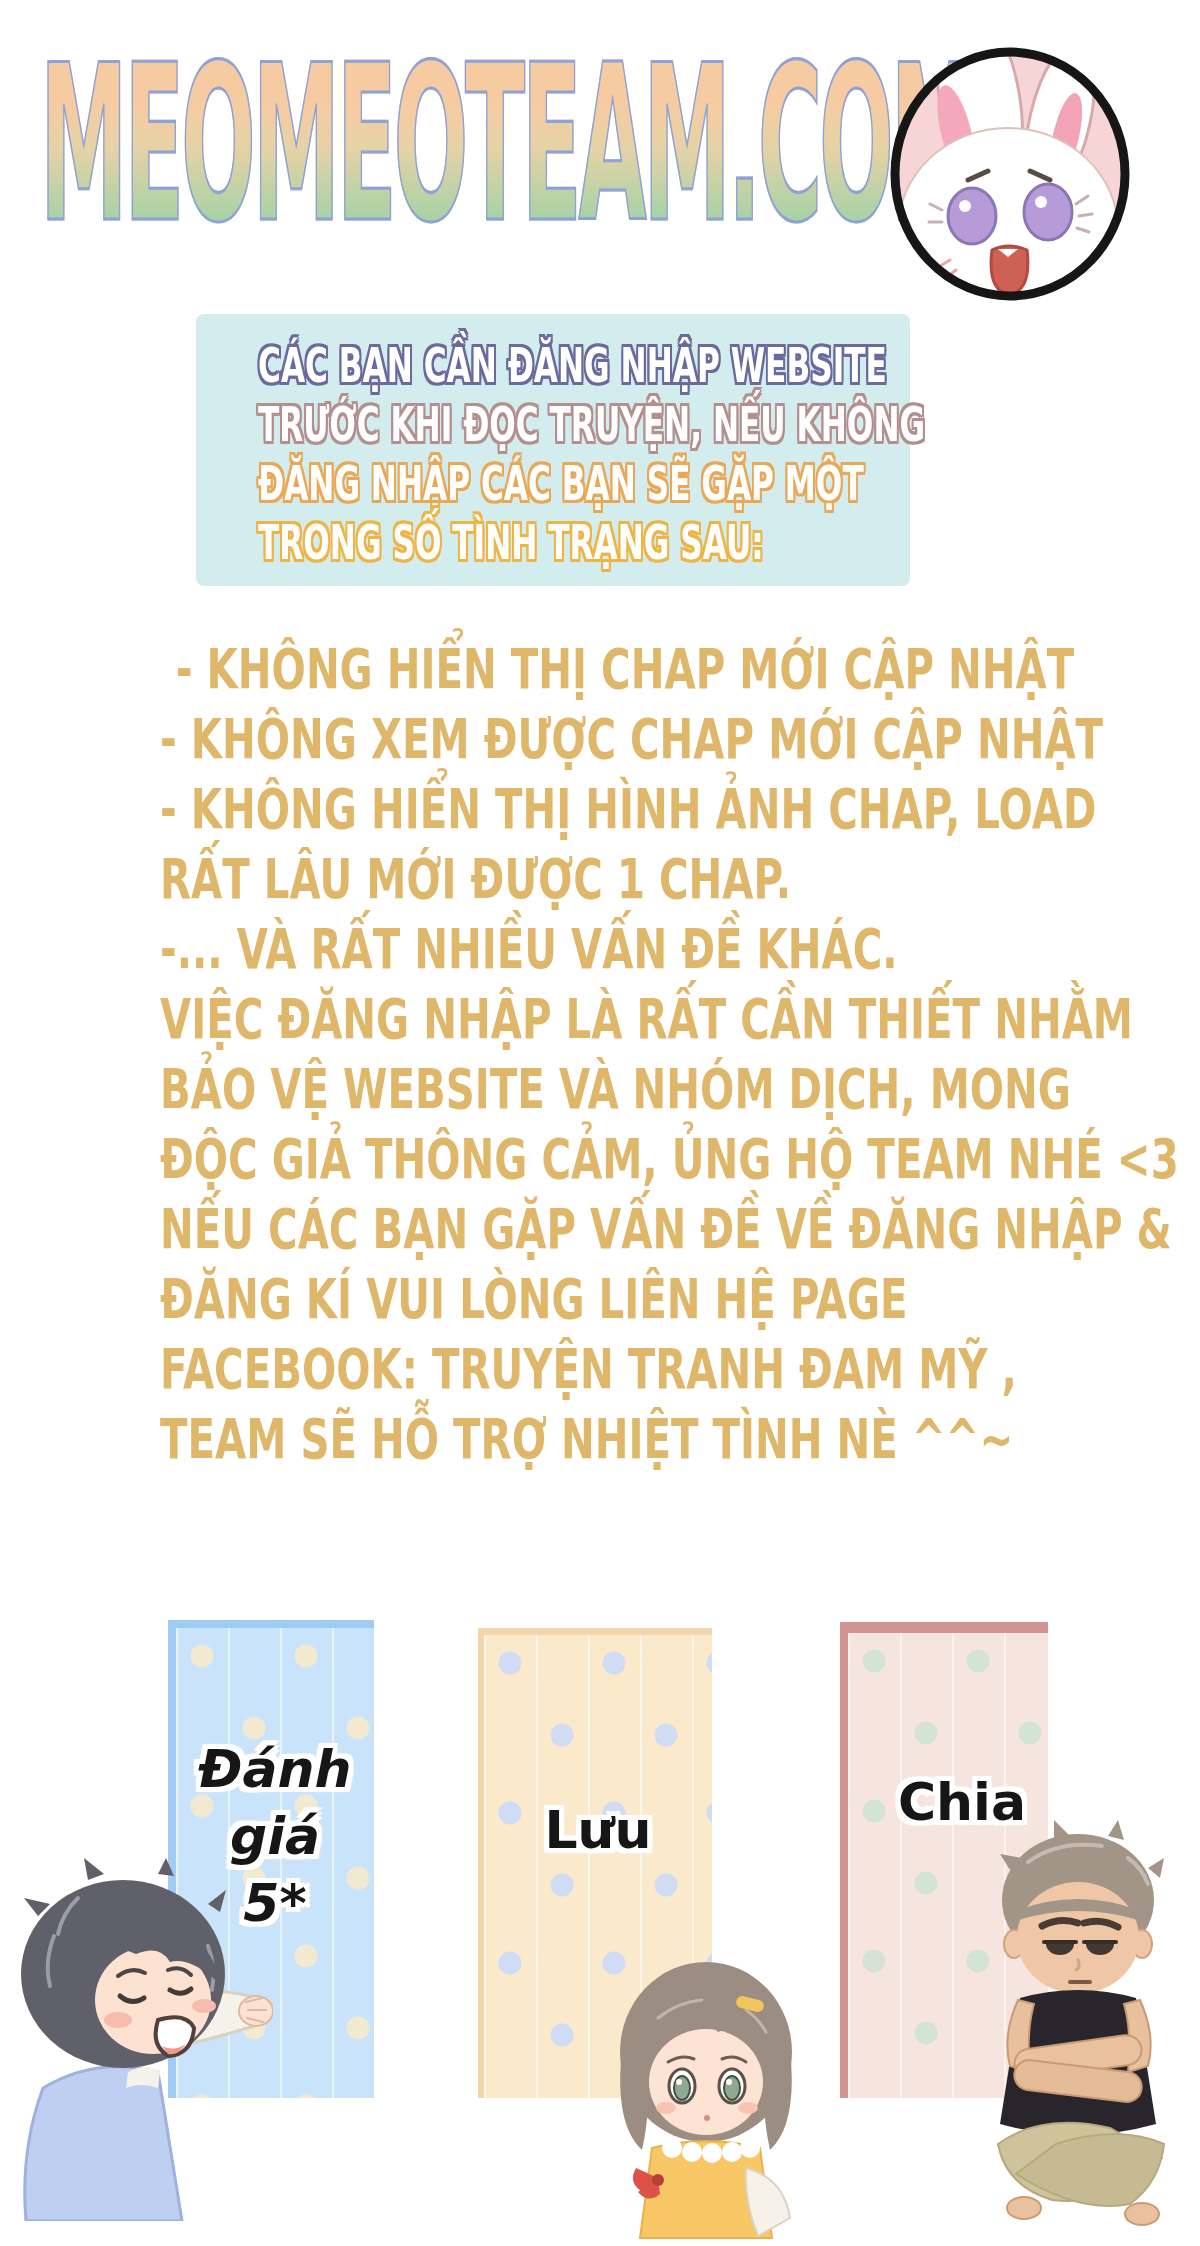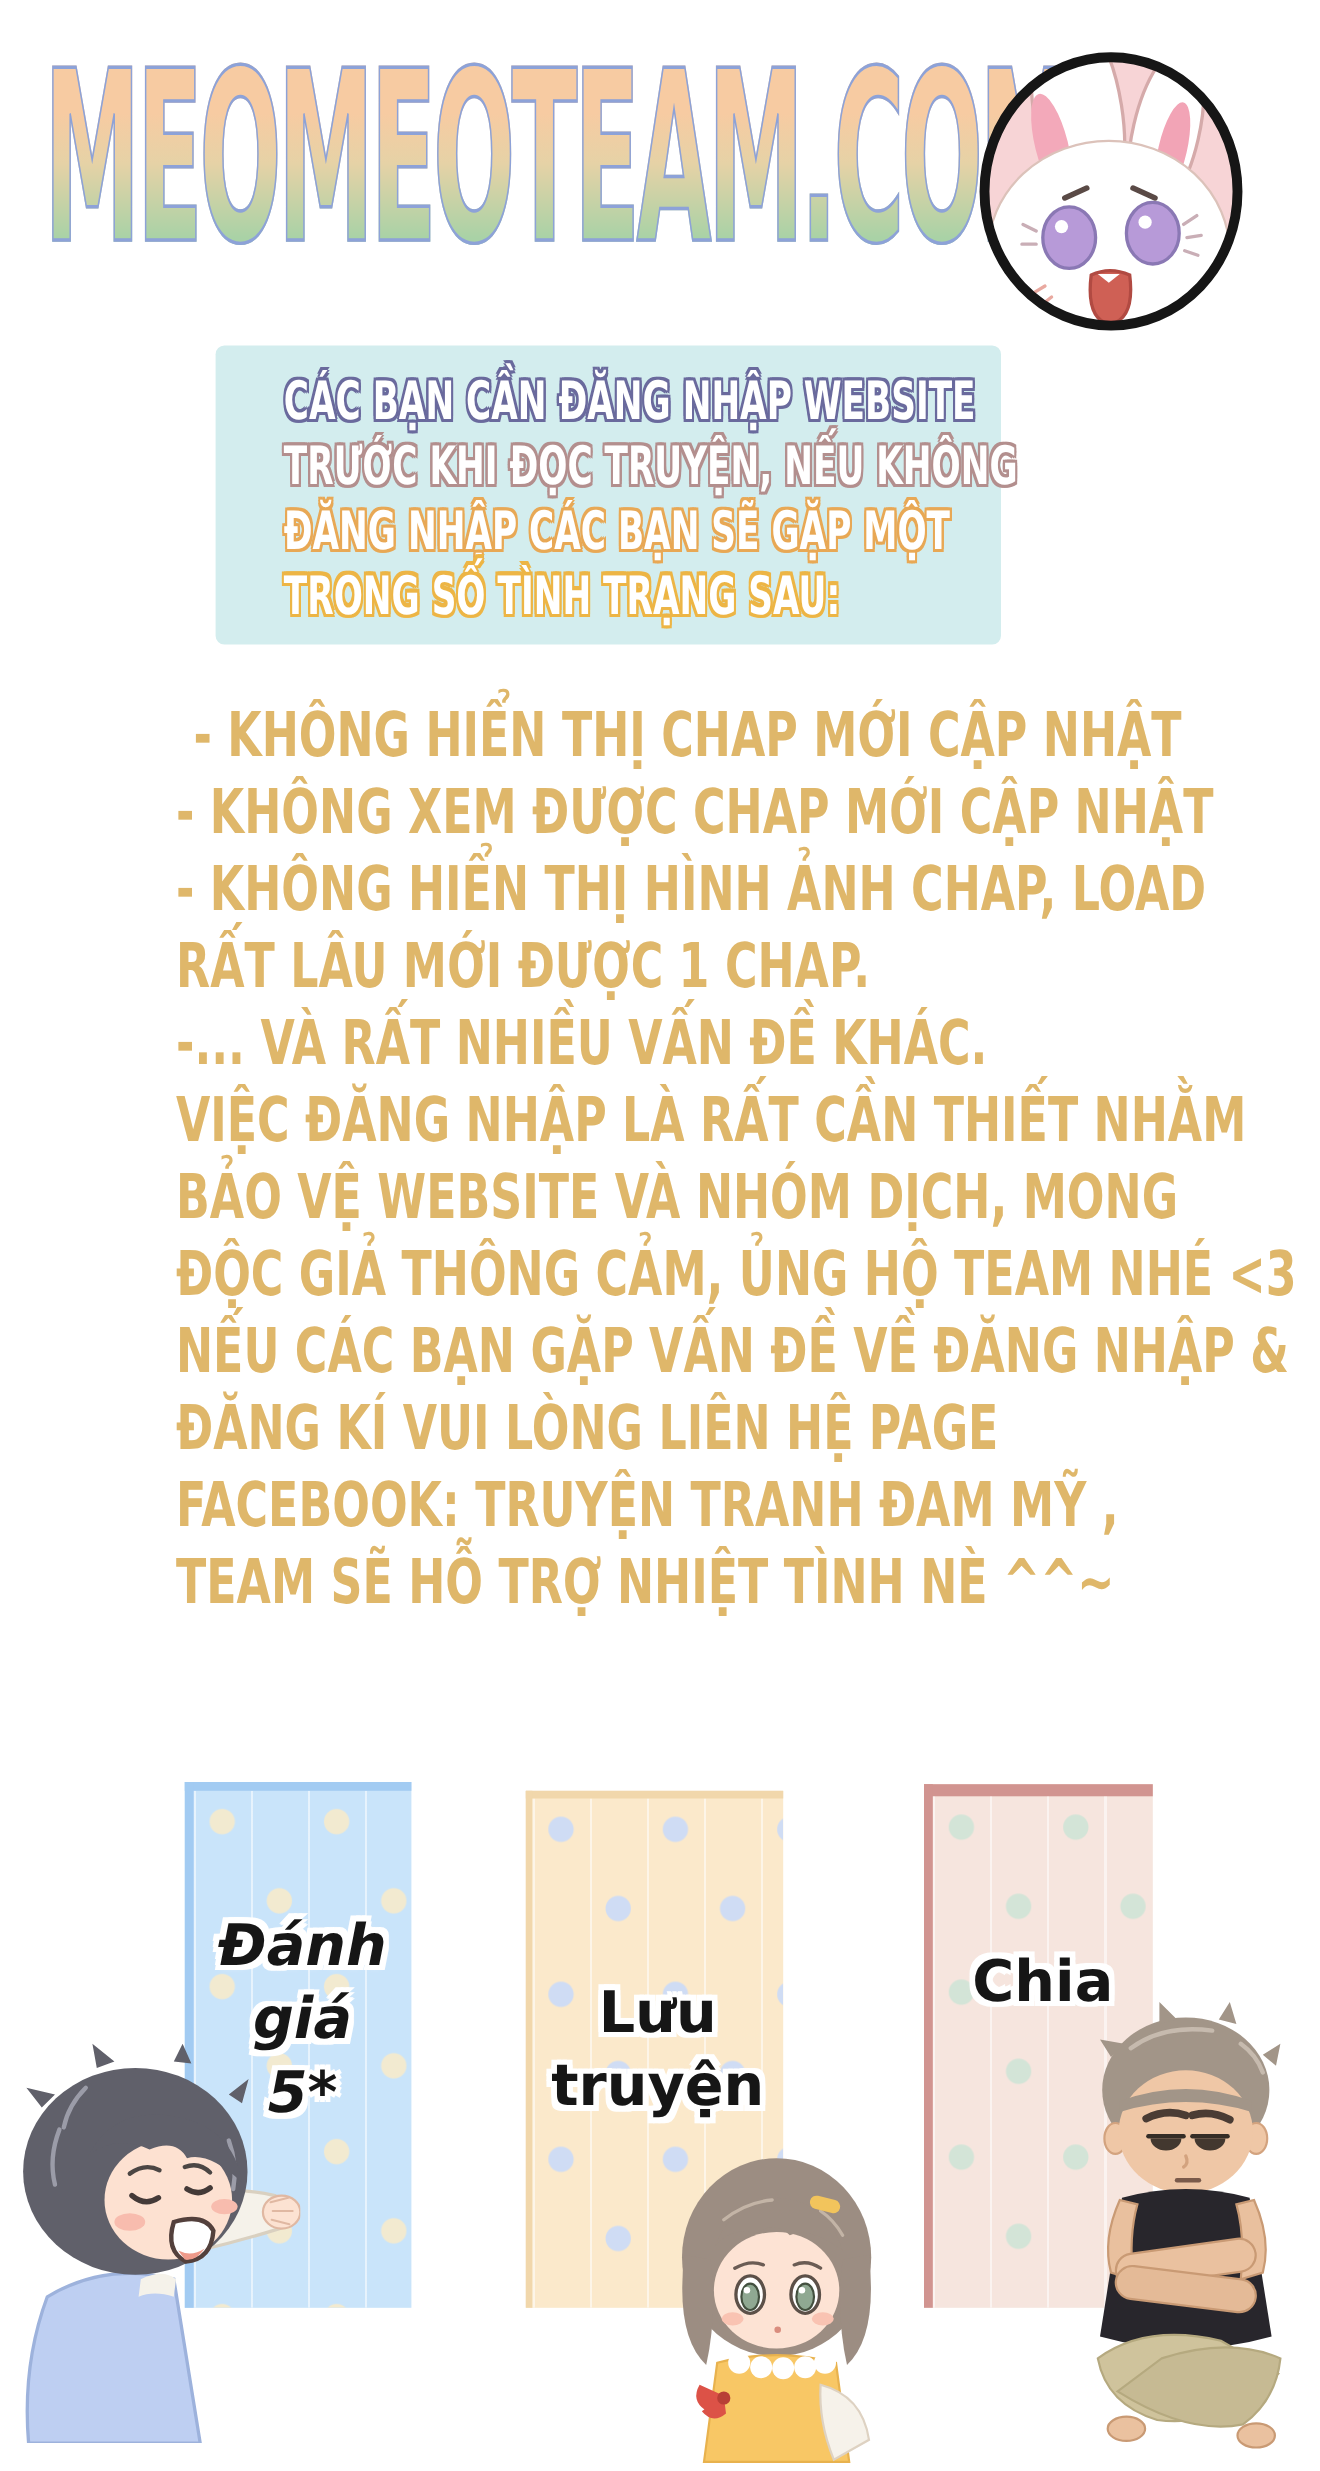--- a/index.html
+++ b/index.html
@@ -67,21 +67,21 @@
   .card-share{left:840px;top:1622px;width:208px;height:476px;
     background:var(--card3-bg);--dot:var(--card3-dot);
     border-top:11px solid var(--card3-accent);border-left:8px solid var(--card3-accent);}
   .card-label{
     position:absolute;left:0;width:100%;text-align:center;
     font-weight:bold;font-size:52px;line-height:67px;color:var(--label-text);
     text-shadow:-5px -5px 0 #fff,-5px 0 0 #fff,-5px 5px 0 #fff,0 -5px 0 #fff,0 5px 0 #fff,5px -5px 0 #fff,5px 0 0 #fff,5px 5px 0 #fff,-4px -4px 0 #fff,4px -4px 0 #fff,-4px 4px 0 #fff,4px 4px 0 #fff,0 0 8px #fff;
   }
   .card-rate .card-label{top:108px;font-style:italic;}
   .card-save .card-label{top:162px;}
-  .card-share .card-label{top:136px;}
+  .card-share .card-label{top:136px;margin-left:14px;}
 </style>
 </head>
 <body>
 
 <div class="abs site-title">
   <span>MEOMEOTEAM.COM</span>
 </div>
 
 <svg class="abs" style="left:880px;top:40px" width="260" height="268" viewBox="0 0 260 268">
   <defs>
@@ -135,21 +135,20 @@
 <div class="abs card card-rate">
   <div class="card-label">
     <div>Đánh</div>
     <div>giá</div>
     <div>5*</div>
   </div>
 </div>
 <div class="abs card card-save">
   <div class="card-label">
     <div>Lưu</div>
-    <div>truyện</div>
   </div>
 </div>
 <div class="abs card card-share">
   <div class="card-label">
     <div>Chia</div>
   </div>
 </div>
 
 <svg class="abs" style="left:8px;top:1856px" width="265" height="365" viewBox="0 0 265 365">
   <path d="M118 152 Q180 126 242 140 L246 170 Q182 190 122 200 Z" fill="#f5f2ea" stroke="#d9d0c0" stroke-width="3"></path>

